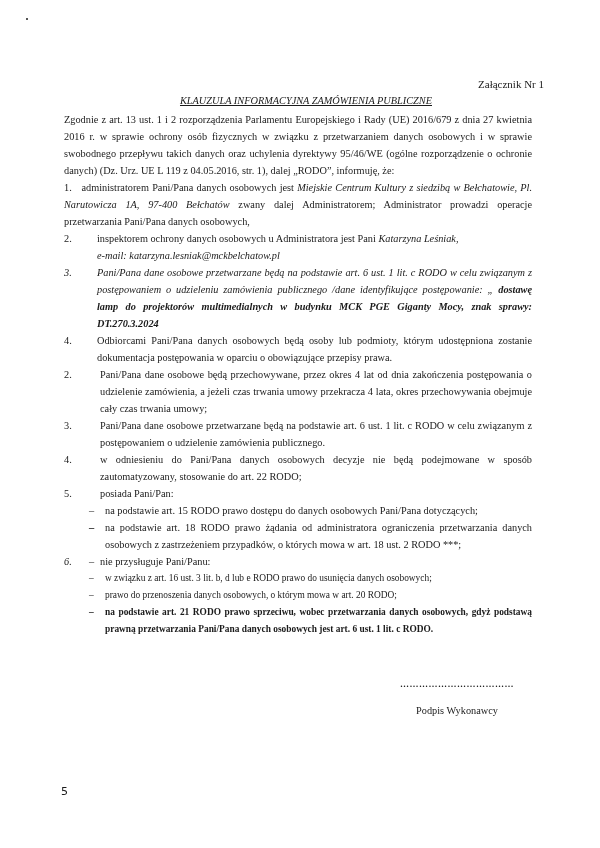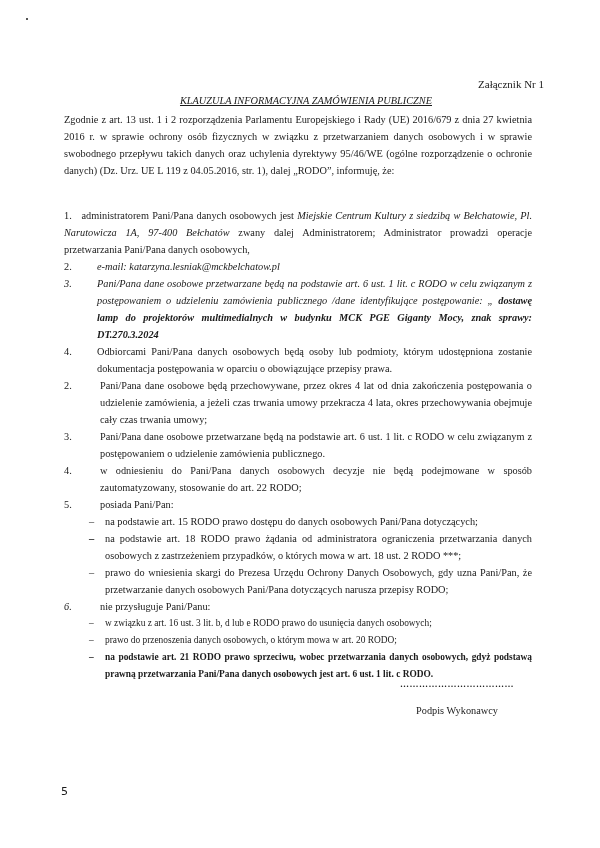--- a/index.html
+++ b/index.html
@@ -36,26 +36,27 @@
 <body>
 
 <div class="speck" style="left:26px;top:18px;width:2px;height:2px;"></div>
 
 <div class="attach">Załącznik Nr 1</div>
 <div class="title">KLAUZULA INFORMACYJNA ZAMÓWIENIA PUBLICZNE</div>
 
 <div class="content">
   <div class="para">Zgodnie z art. 13 ust. 1 i 2 rozporządzenia Parlamentu Europejskiego i Rady (UE) 2016/679 z dnia 27 kwietnia 2016 r. w sprawie ochrony osób fizycznych w związku z przetwarzaniem danych osobowych i w sprawie swobodnego przepływu takich danych oraz uchylenia dyrektywy 95/46/WE (ogólne rozporządzenie o ochronie danych) (Dz. Urz. UE L 119 z 04.05.2016, str. 1), dalej „RODO”, informuję, że:</div>
 
-  <div class="item" style="padding-left:0;margin-top:28px;">
+  <div class="item" style="padding-left:0;">
     <span>1.</span>&nbsp;&nbsp;&nbsp;<span>administratorem Pani/Pana danych osobowych jest </span><span class="it">Miejskie Centrum Kultury z siedzibą w Bełchatowie, Pl. Narutowicza 1A, 97-400 Bełchatów</span><span> zwany dalej Administratorem; Administrator prowadzi operacje przetwarzania Pani/Pana danych osobowych,</span>
   </div>
 
   <div class="item">
     <span class="num">2.</span>
+    <div class="para"><span>inspektorem ochrony danych osobowych u Administratora jest Pani </span><span class="it">Katarzyna Leśniak,</span></div>
     <div class="it">e-mail: katarzyna.lesniak@mckbelchatow.pl</div>
   </div>
 
   <div class="item">
     <span class="num it">3.</span>
     <span class="it">Pani/Pana dane osobowe przetwarzane będą na podstawie art. 6 ust. 1 lit. c RODO w celu związanym z postępowaniem o udzieleniu zamówienia publicznego /dane identyfikujące postępowanie: „ </span><span class="bi">dostawę lamp do projektorów multimedialnych w budynku MCK PGE Giganty Mocy, znak sprawy: DT.270.3.2024</span>
   </div>
 
   <div class="item">
     <span class="num">4.</span>
@@ -78,21 +79,21 @@
   </div>
 
   <div class="item" style="padding-left:36px;">
     <span class="num">5.</span>
     <span>posiada Pani/Pan:</span>
   </div>
   <div class="subs">
     <div class="sub"><span class="dash">–</span><span>na podstawie art. 15 RODO prawo dostępu do danych osobowych Pani/Pana dotyczących;</span></div>
     <div class="sub"><span class="dash">–</span></div>
     <div class="sub"><span class="dash">–</span><span>na podstawie art. 18 RODO prawo żądania od administratora ograniczenia przetwarzania danych osobowych z zastrzeżeniem przypadków, o których mowa w art. 18 ust. 2 RODO ***;</span></div>
-    <div class="sub"><span class="dash">–</span><span>prawo do wniesienia skargi do Prezesa Urzędu Ochrony Danych Osobowych, gdy uzna Pani/Pan, że przetwarzanie danych osobowych Pani/Pana dotyczących narusza przepisy RODO;</span></div>
+    <div class="sub"><span class="dash">–</span></div>
   </div>
 
   <div class="item" style="padding-left:36px;">
     <span class="num it">6.</span>
     <span>nie przysługuje Pani/Panu:</span>
   </div>
   <div class="subs small">
     <div class="sub"><span class="dash">–</span><span>w związku z art. 16 ust. 3 lit. b, d lub e RODO prawo do usunięcia danych osobowych;</span></div>
     <div class="sub"><span class="dash">–</span><span>prawo do przenoszenia danych osobowych, o którym mowa w art. 20 RODO;</span></div>
     <div class="sub b"><span class="dash">–</span><span>na podstawie art. 21 RODO prawo sprzeciwu, wobec przetwarzania danych osobowych, gdyż podstawą prawną przetwarzania Pani/Pana danych osobowych jest art. 6 ust. 1 lit. c RODO.</span></div>

